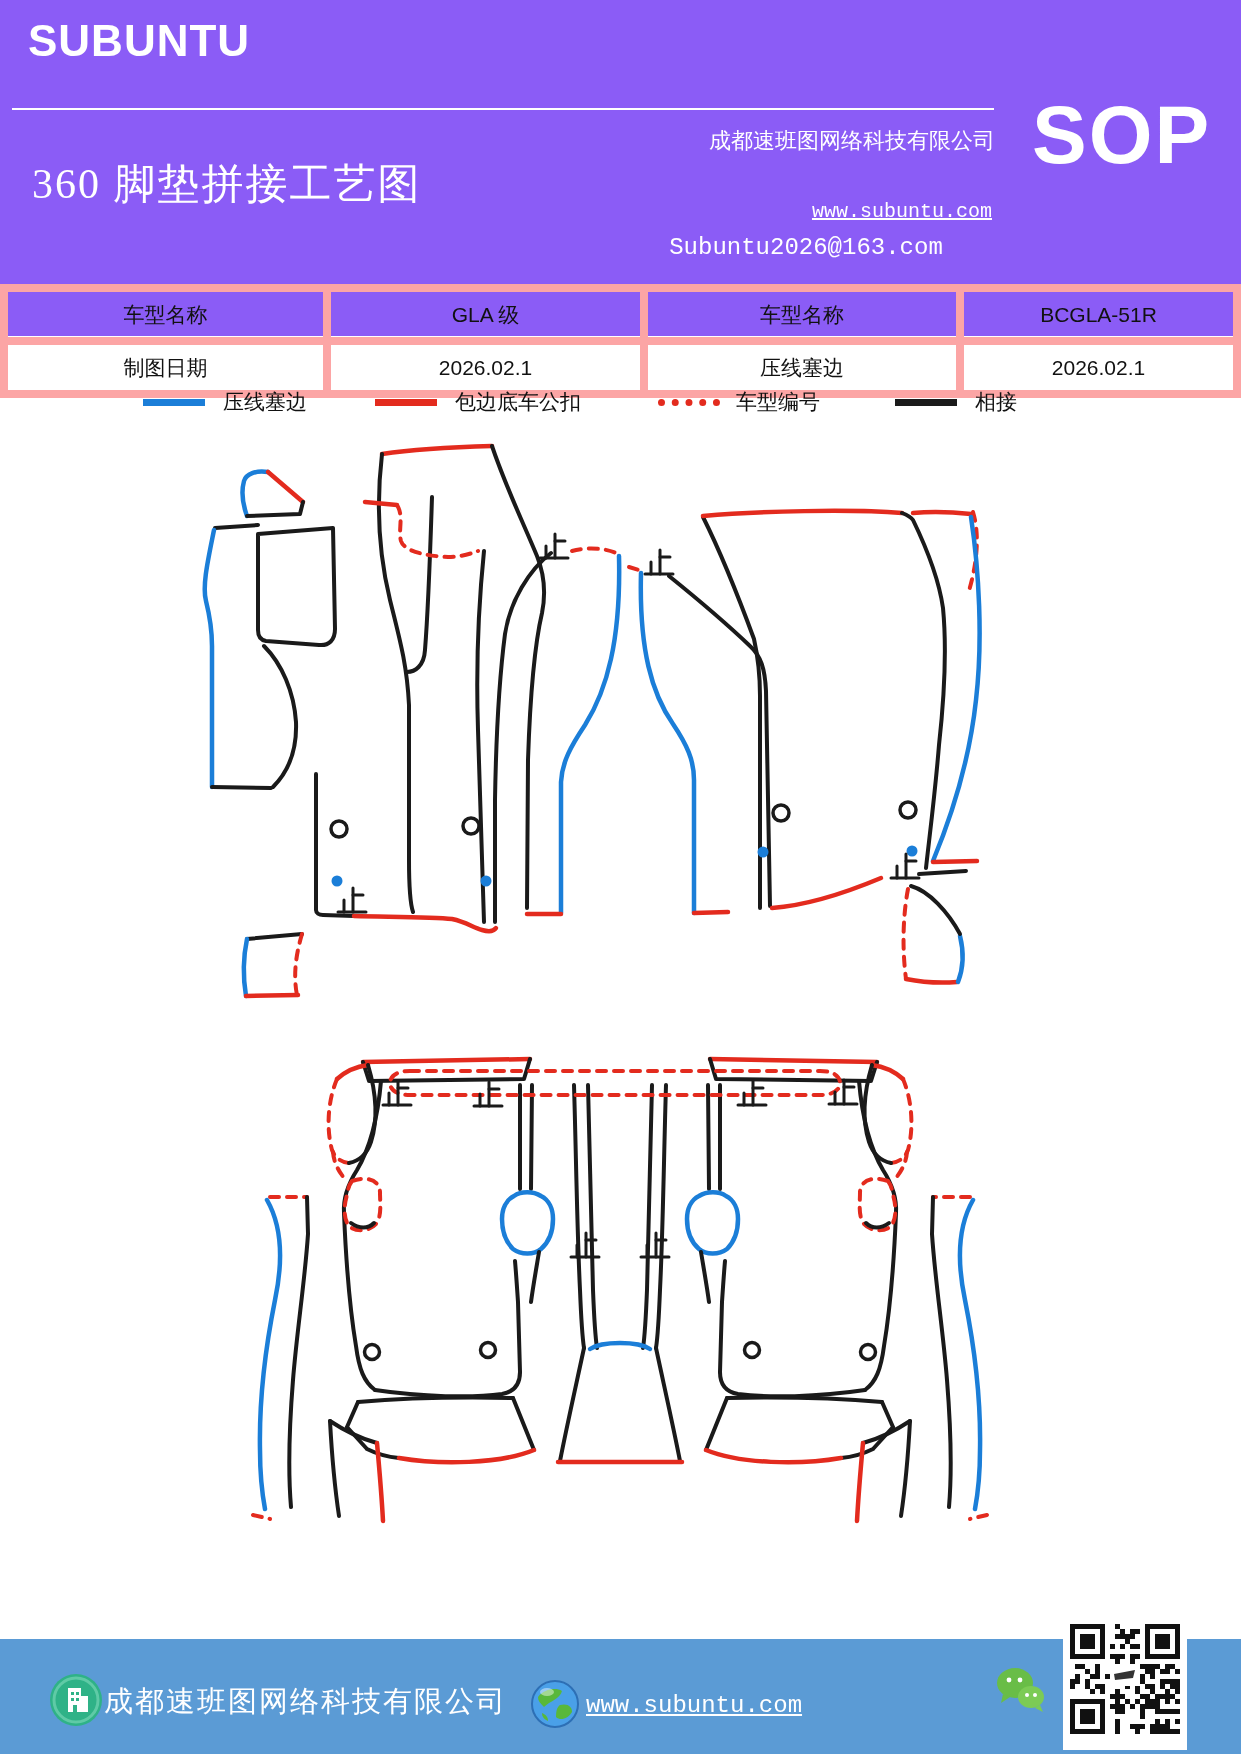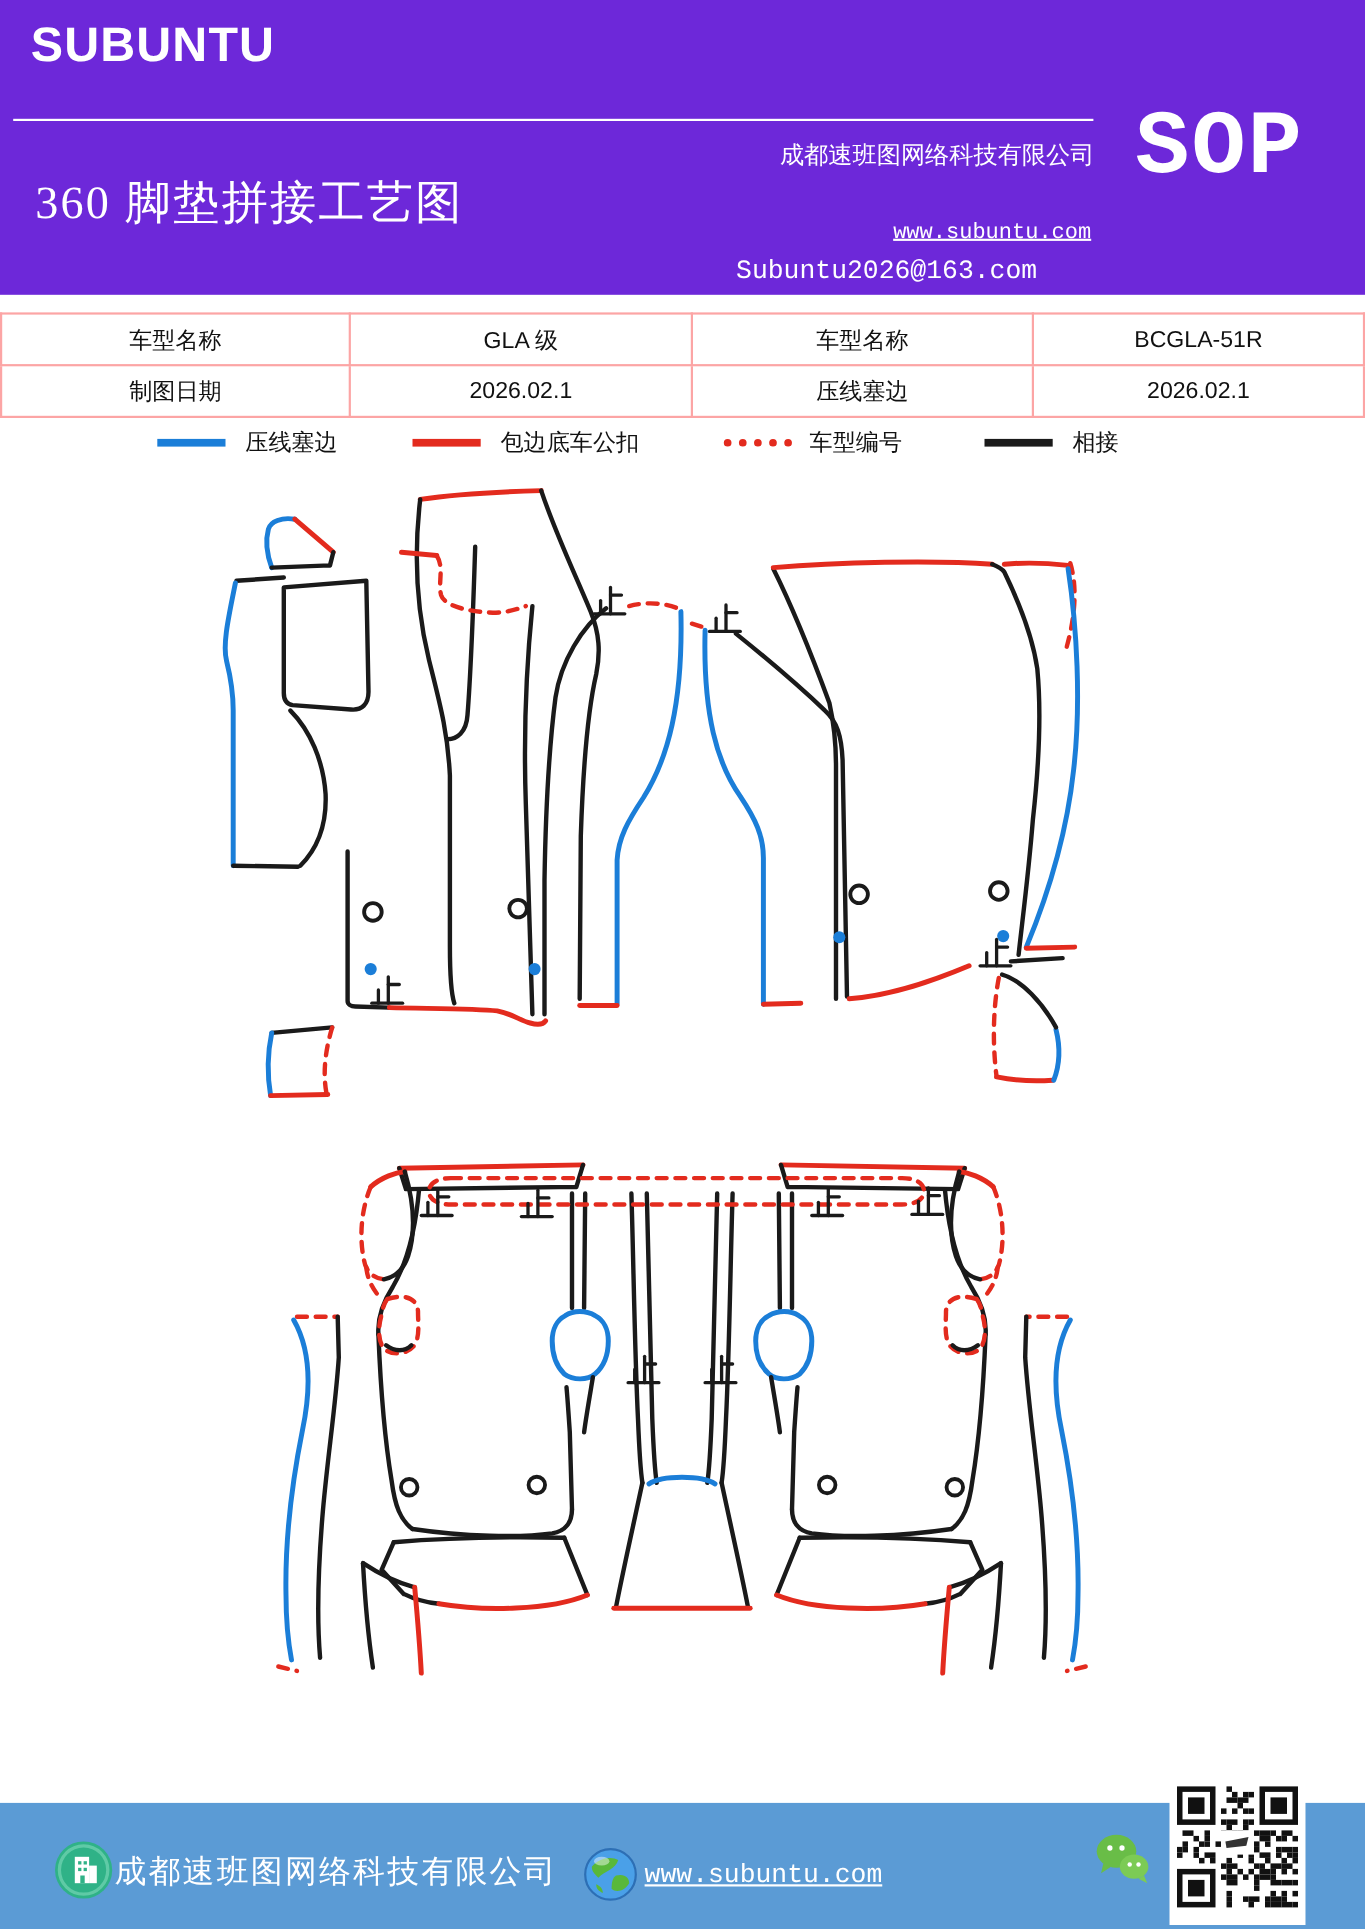--- a/index.html
+++ b/index.html
@@ -1,33 +1,33 @@
 <!DOCTYPE html>
 <html><head>
 <meta charset="utf-8">
 <style>
   html,body{margin:0;padding:0;background:#888;}
   .page{position:relative;width:1241px;height:1754px;background:#ffffff;overflow:hidden;
         font-family:"Liberation Serif", serif;}
   
-  .hdr{position:absolute;left:0;top:0;width:1241px;height:268px;background:#6d28d9;}
+  .hdr{position:absolute;left:0;top:0;width:1241px;height:336px;background:#8b5cf6;}
   .logo{position:absolute;left:28px;top:16px;color:#fff;font-family:"Liberation Sans",sans-serif;
         font-weight:bold;font-size:44px;letter-spacing:1px;}
   .hdr-line{position:absolute;left:12px;top:108px;width:982px;height:2px;background:#fff;}
   .doc-title{position:absolute;left:32px;top:156px;color:#fff;font-size:42px;letter-spacing:2px;}
   .hdr-company{position:absolute;left:630px;top:126px;width:365px;color:#fff;font-size:22px;text-align:right;}
   .hdr-web{position:absolute;left:620px;top:200px;width:372px;color:#fff;font-size:20px;text-align:right;
            text-decoration:underline;font-family:"Liberation Mono",monospace;}
   .hdr-mail{position:absolute;left:620px;top:234px;width:372px;color:#fff;font-size:24px;text-align:center;
             font-family:Liberation Mono, monospace;}
-  .sop{position:absolute;left:1032px;top:88px;color:#fff;font-family:Liberation Mono, monospace;
+  .sop{position:absolute;left:1032px;top:88px;color:#fff;font-family:Liberation Sans, sans-serif;
        font-weight:bold;font-size:82px;letter-spacing:2px;}
   
   .tbl{position:absolute;left:0;top:284px;width:1241px;border-collapse:collapse;}
-  .tbl td{border:2px solid #fca5a5;height:43px;text-align:center;vertical-align:middle;
+  .tbl td{border:8px solid #fca5a5;height:43px;text-align:center;vertical-align:middle;
           font-size:21px;color:#111;}
   .tbl td.lab{font-family:"Liberation Serif",serif;}
   .tbl td.val{font-family:"Liberation Sans",sans-serif;text-align:center;}
   
   .legend{position:absolute;left:0;top:388px;width:1222px;height:34px;padding-left:42px;}
   .lg-item{position:absolute;top:0;height:30px;}
   .lg-swatch{position:absolute;top:11px;height:7px;width:62px;}
   .lg-label{position:absolute;top:0;font-size:21px;color:#111;white-space:nowrap;}
   .sw-dash{background:none;border-top:7px dotted #e32b1e;height:0;}
   

